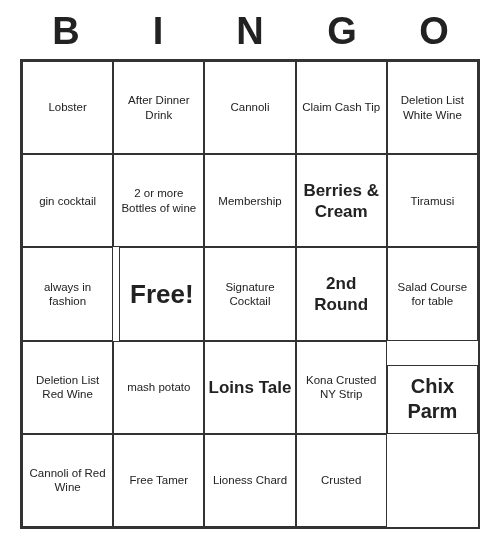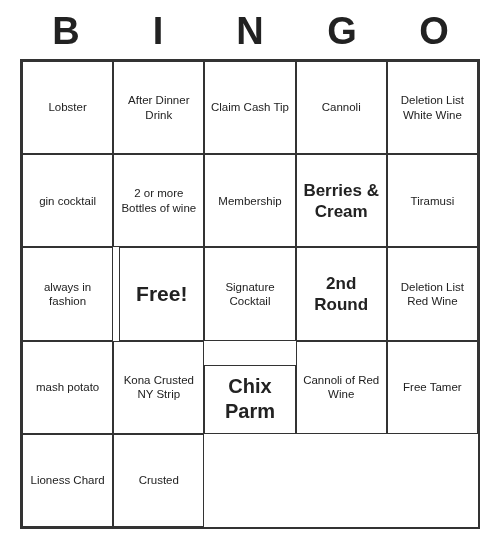--- a/index.html
+++ b/index.html
@@ -39,21 +39,21 @@
       display: flex;
       align-items: center;
       justify-content: center;
       text-align: center;
       padding: 4px 3px;
       font-size: 11.5px;
       line-height: 1.25;
       color: #222;
     }
     .bingo-cell.free {
-      font-size: 21px;
+      font-size: 26px;
       font-weight: bold;
       margin-left: 6px;
     }
     .bingo-cell.large-text {
       font-size: 20px;
       font-weight: bold;
       margin-top: 24px;
     }
     .bingo-cell.medium-large {
       font-size: 17px;
@@ -68,33 +68,35 @@
   <span class="bingo-letter">B</span>
   <span class="bingo-letter">I</span>
   <span class="bingo-letter">N</span>
   <span class="bingo-letter">G</span>
   <span class="bingo-letter">O</span>
 </div>
 
 <div class="bingo-grid" id="bingo-grid">
 <div class="bingo-cell">Lobster</div>
     <div class="bingo-cell">After Dinner Drink</div>
+    <div class="bingo-cell">Cannoli</div>
     <div class="bingo-cell">Claim Cash Tip</div>
-    <div class="bingo-cell">Cannoli</div>
     <div class="bingo-cell">Deletion List White Wine</div>
     <div class="bingo-cell">gin cocktail</div>
     <div class="bingo-cell">2 or more Bottles of wine</div>
     <div class="bingo-cell">Membership</div>
     <div class="bingo-cell medium-large">Berries &amp; Cream</div>
     <div class="bingo-cell">Tiramusi</div>
     <div class="bingo-cell">always in fashion</div>
     <div class="bingo-cell free">Free!</div>
     <div class="bingo-cell">Signature Cocktail</div>
     <div class="bingo-cell medium-large">2nd Round</div>
+    <div class="bingo-cell">Salad Course for table</div>
     <div class="bingo-cell">Deletion List Red Wine</div>
     <div class="bingo-cell">mash potato</div>
+    <div class="bingo-cell medium-large">Loins Tale</div>
     <div class="bingo-cell">Kona Crusted NY Strip</div>
     <div class="bingo-cell large-text">Chix Parm</div>
     <div class="bingo-cell">Cannoli of Red Wine</div>
     <div class="bingo-cell">Free Tamer</div>
     <div class="bingo-cell">Lioness Chard</div>
     <div class="bingo-cell">Crusted</div>
   </div>
 
 </body></html>

